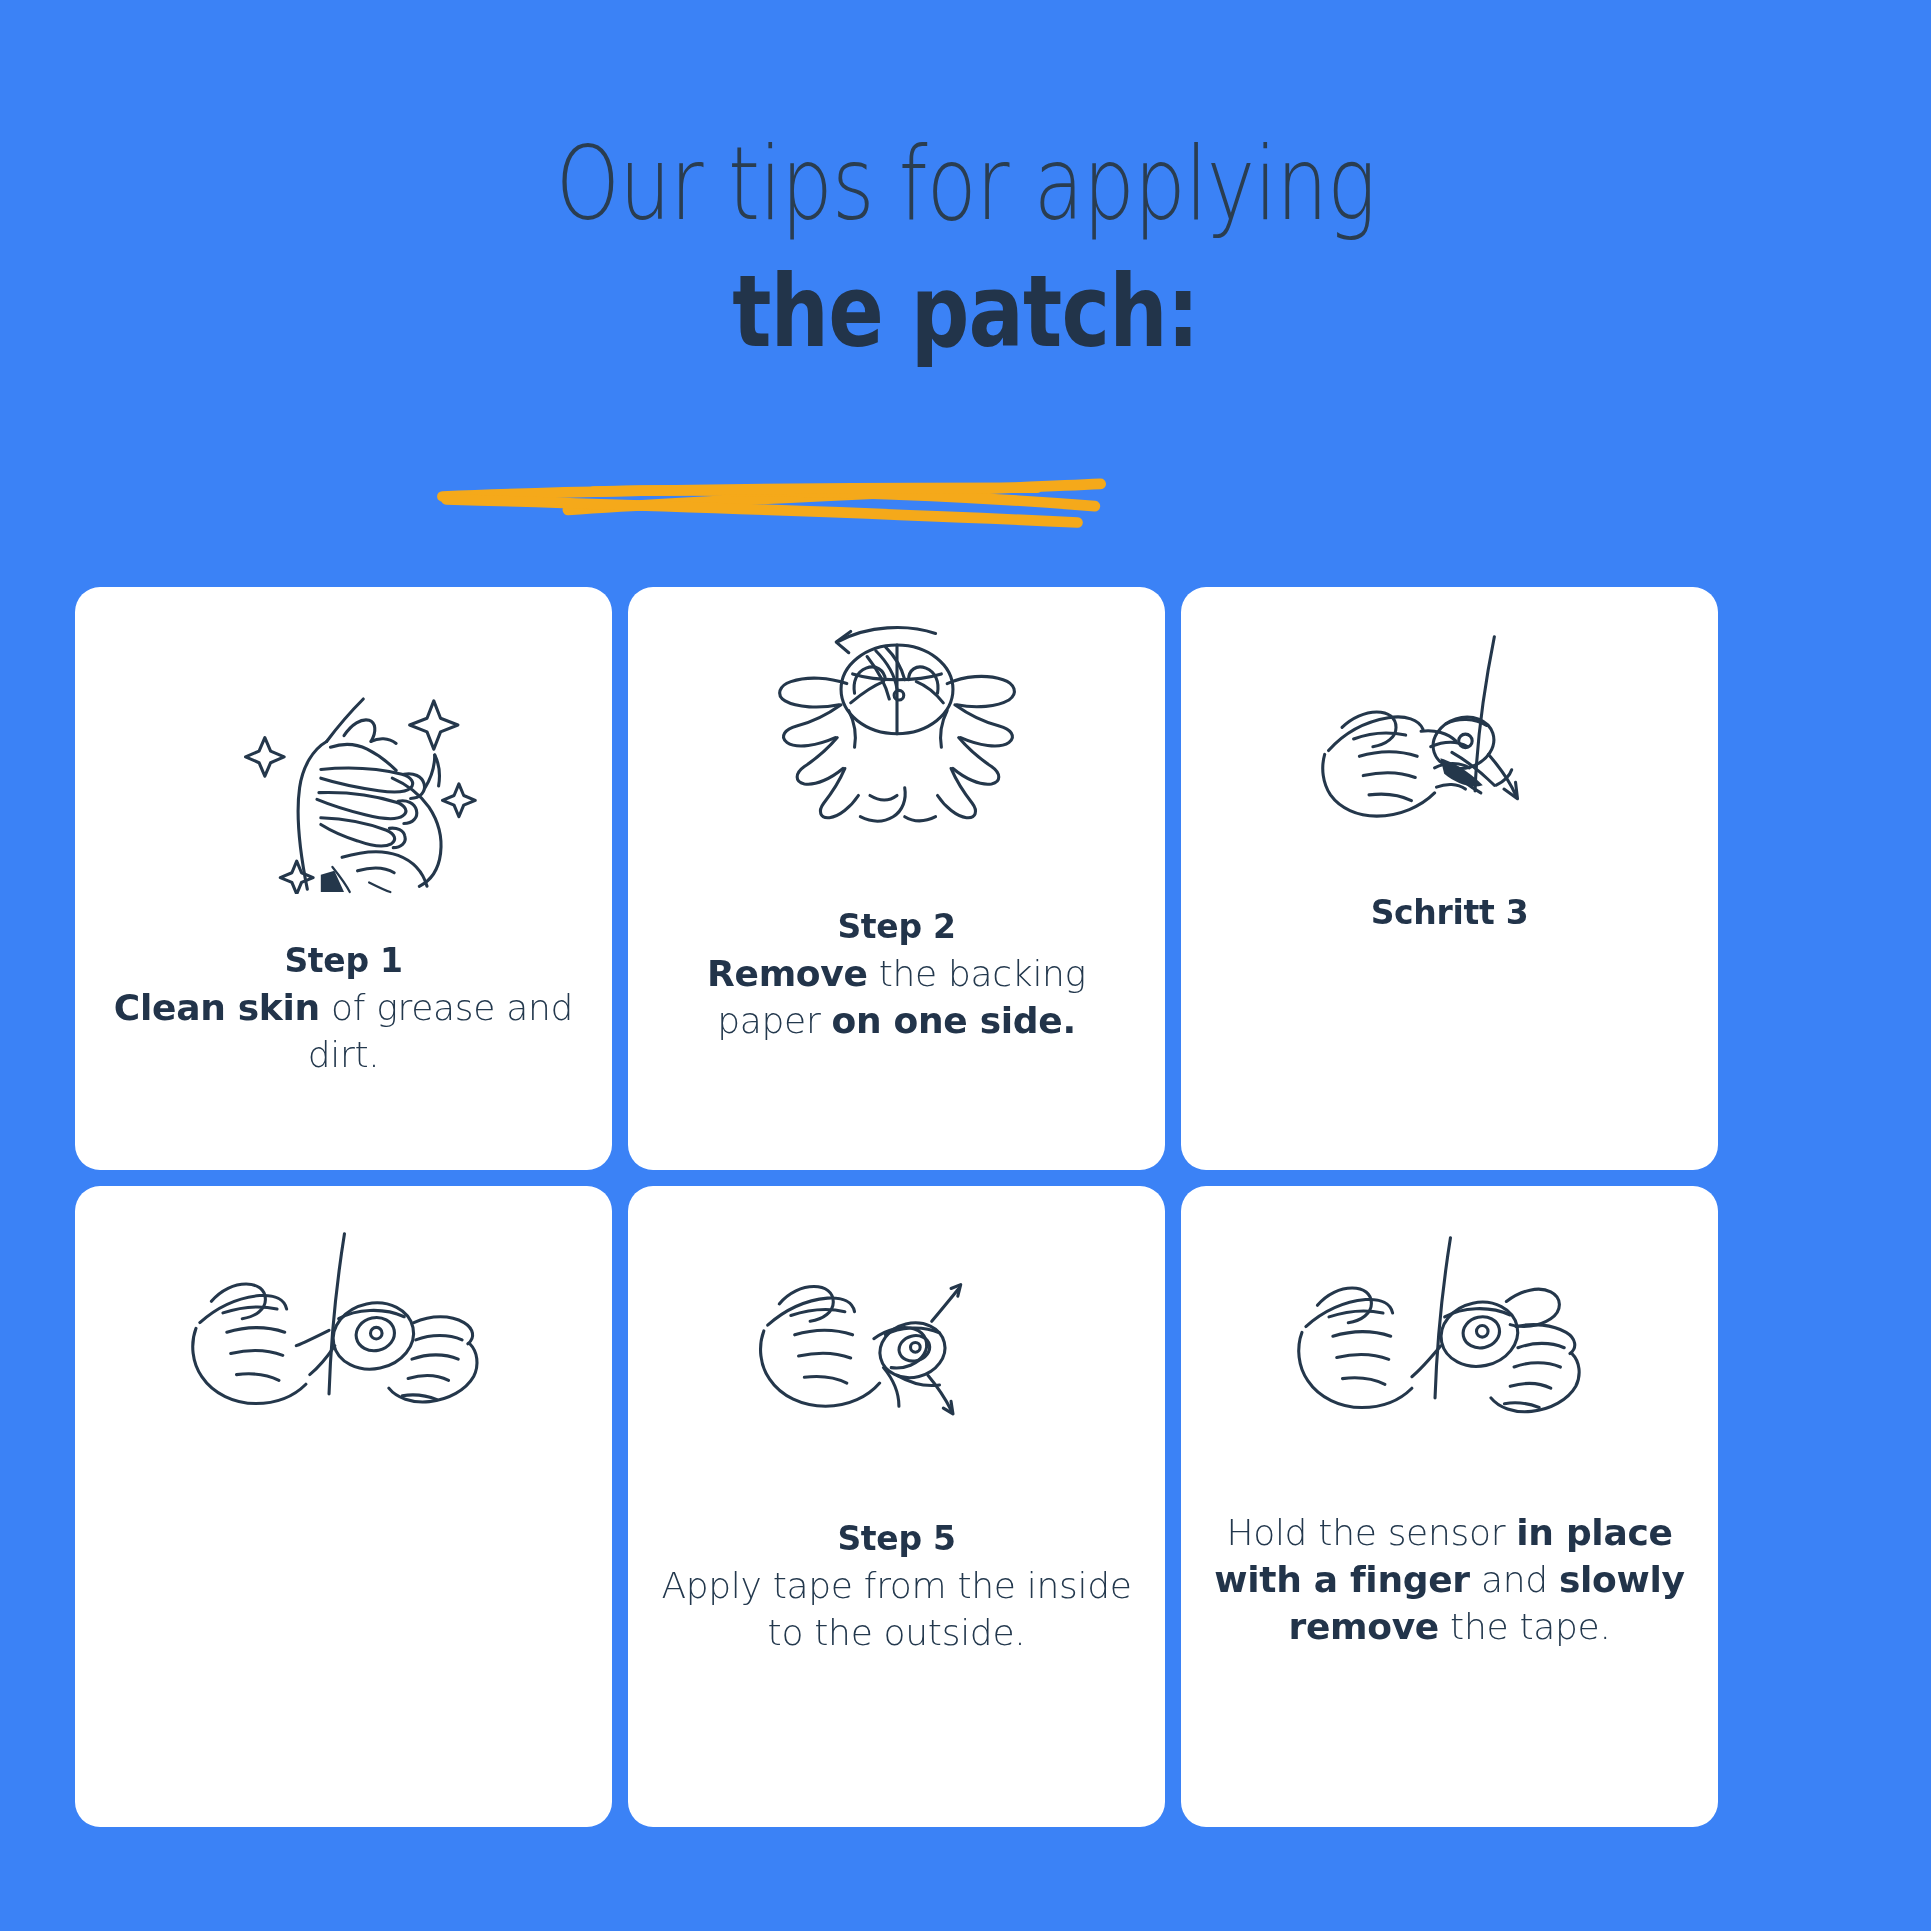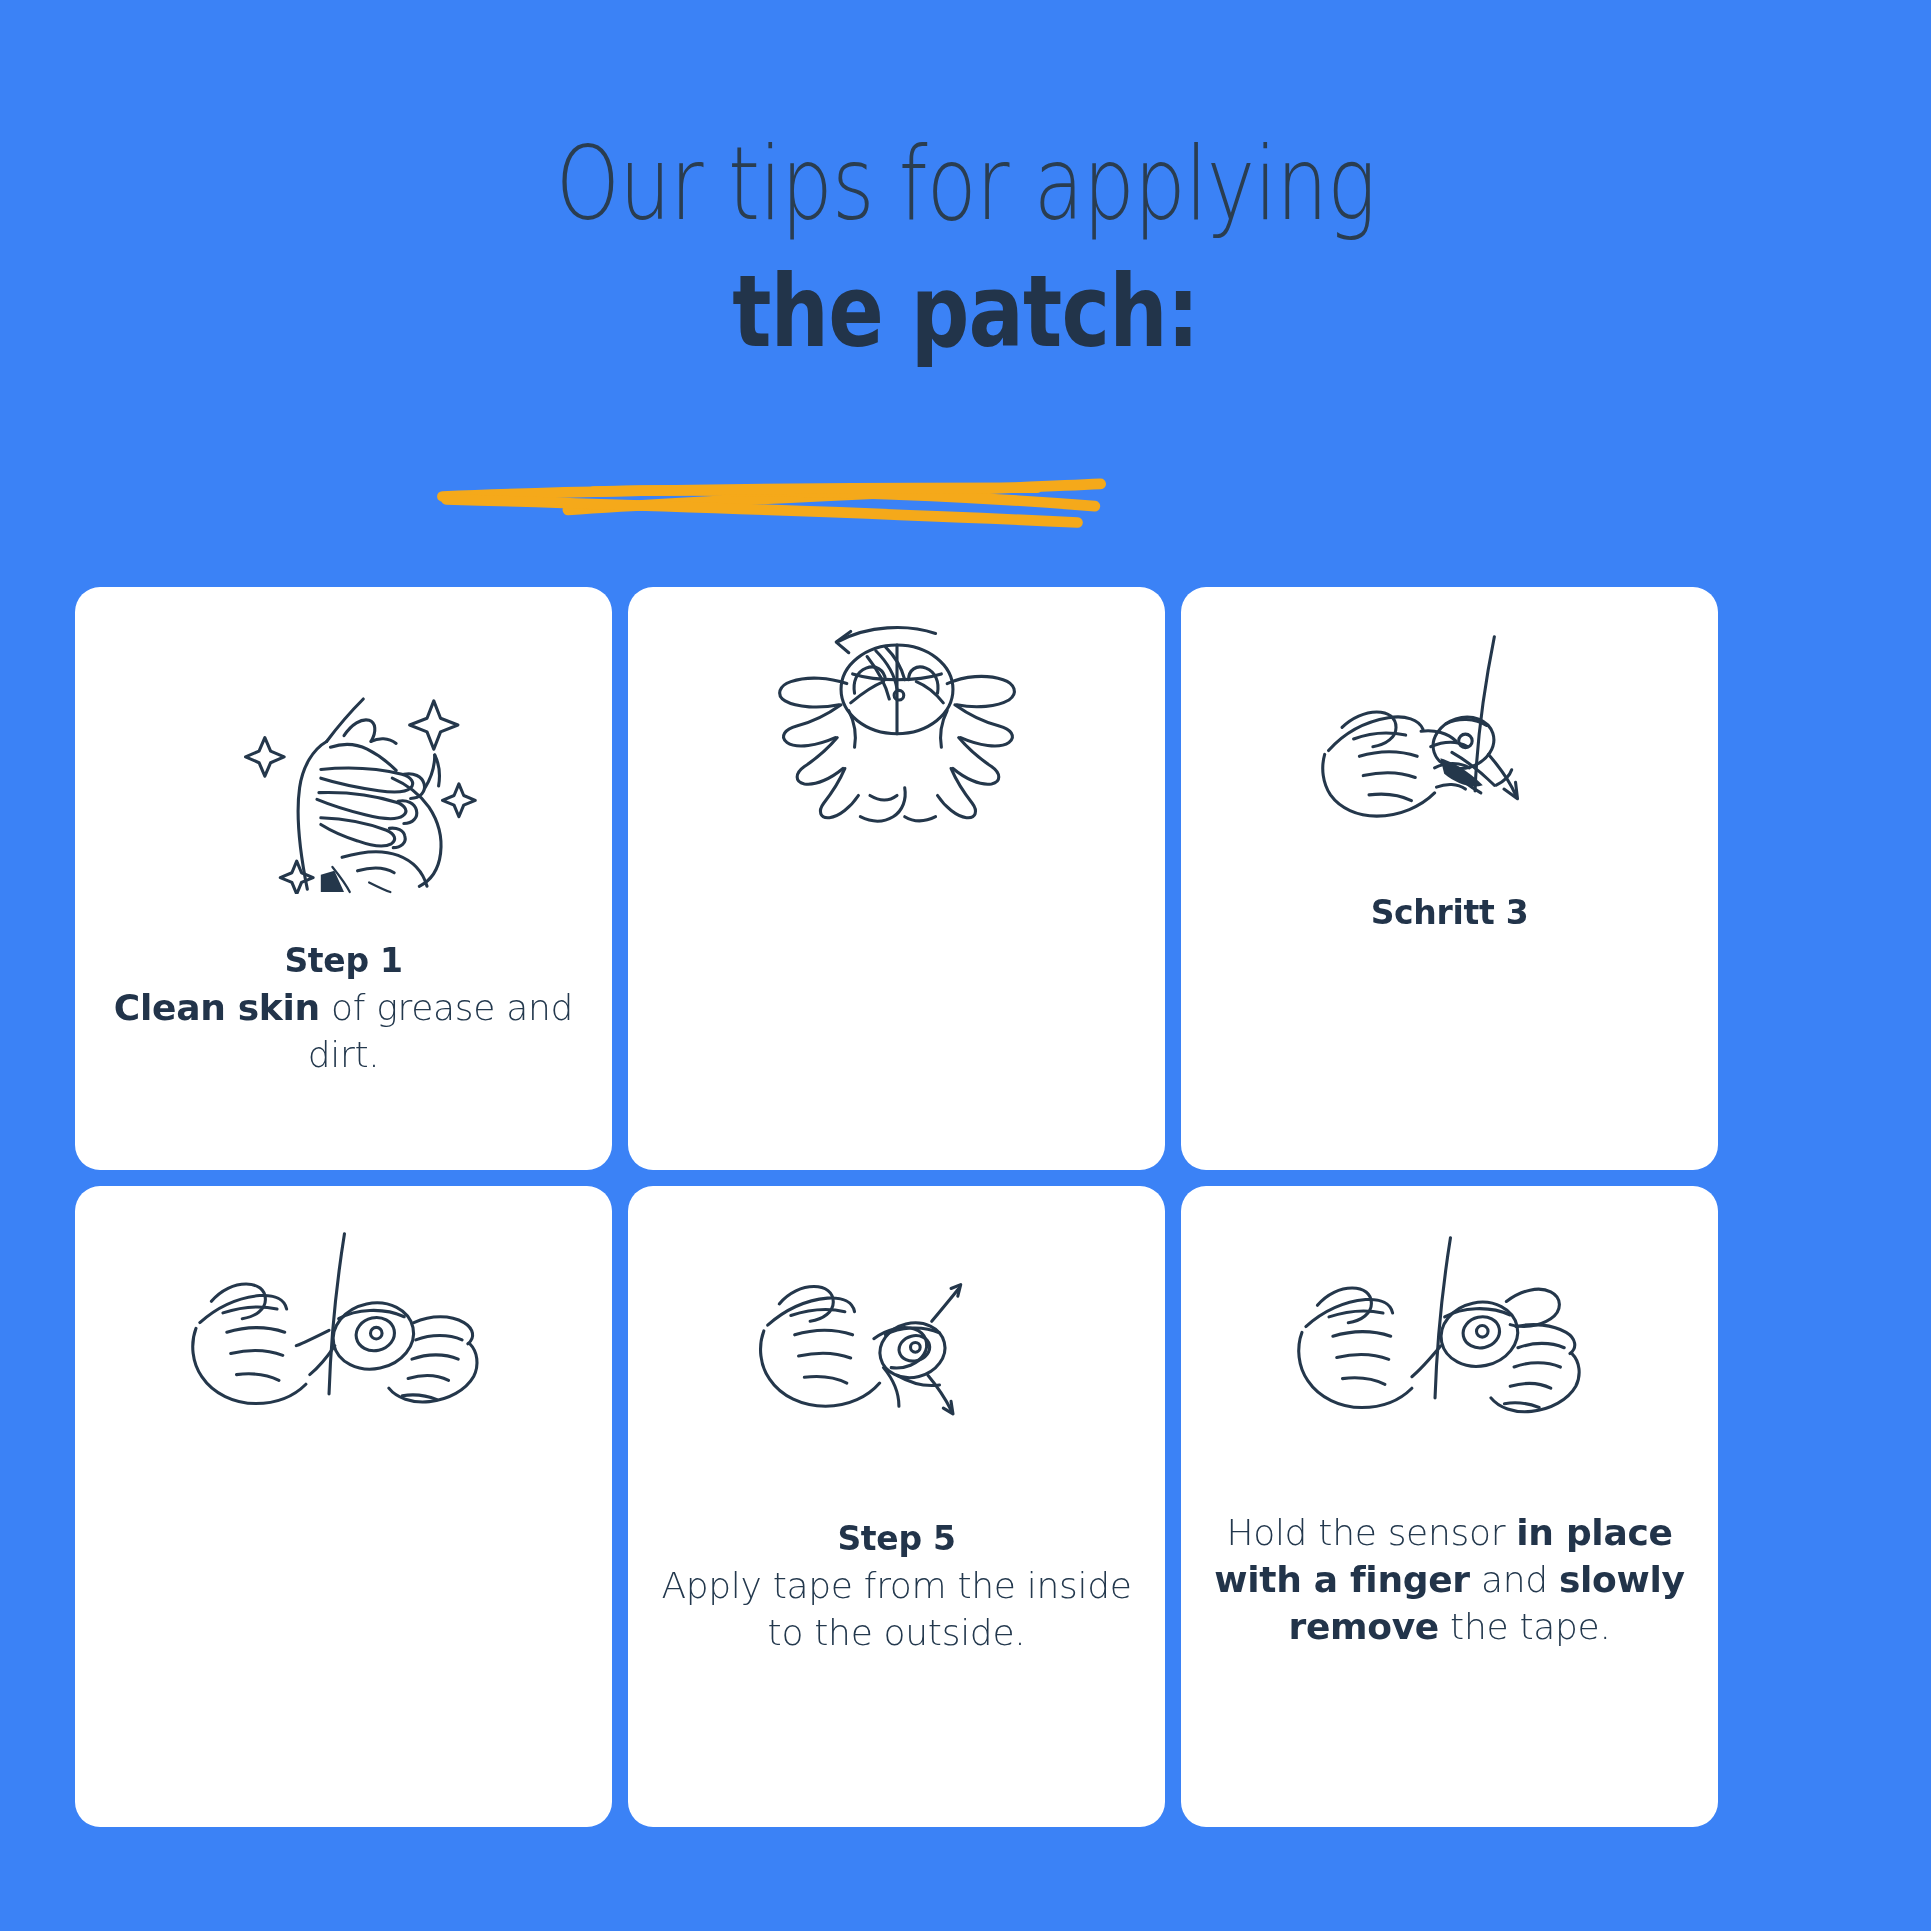--- a/index.html
+++ b/index.html
@@ -230,20 +230,24 @@
             <path d="M230 98 C244 108, 260 116, 276 120 C288 123, 294 131, 286 137 C276 144, 254 140, 236 132"></path>
             <path d="M234 132 C244 144, 256 154, 268 162 C278 169, 278 178, 268 180 C256 182, 240 174, 228 164"></path>
             <path d="M226 164 C232 178, 240 190, 248 200 C254 208, 252 216, 242 215 C232 214, 220 204, 212 192"></path>
             <path d="M218 96 C210 86, 200 78, 190 74"></path>
             <path d="M212 86 C214 74, 210 64, 200 60 C190 56, 182 62, 182 72"></path>
             <path d="M210 214 C198 220, 188 220, 178 214"></path>
             <path d="M222 104 C216 116, 214 130, 216 142"></path>
           </g>
         </svg>
       </div>
+      <div class="caption">
+        <span class="step-label">Step 2</span>
+        <span><b>Remove</b><span> the backing paper </span><b>on one side.</b></span>
+      </div>
     </div>
 
     <div class="card c3">
       <div class="illus">
         <svg viewBox="0 0 300 250" width="290" height="241">
           <g class="ink">
 
             <path d="M196 6 C186 56, 178 110, 176 166"></path>
 
             <path d="M24 124 C40 106, 62 94, 86 90 C104 87, 118 92, 122 102"></path>

